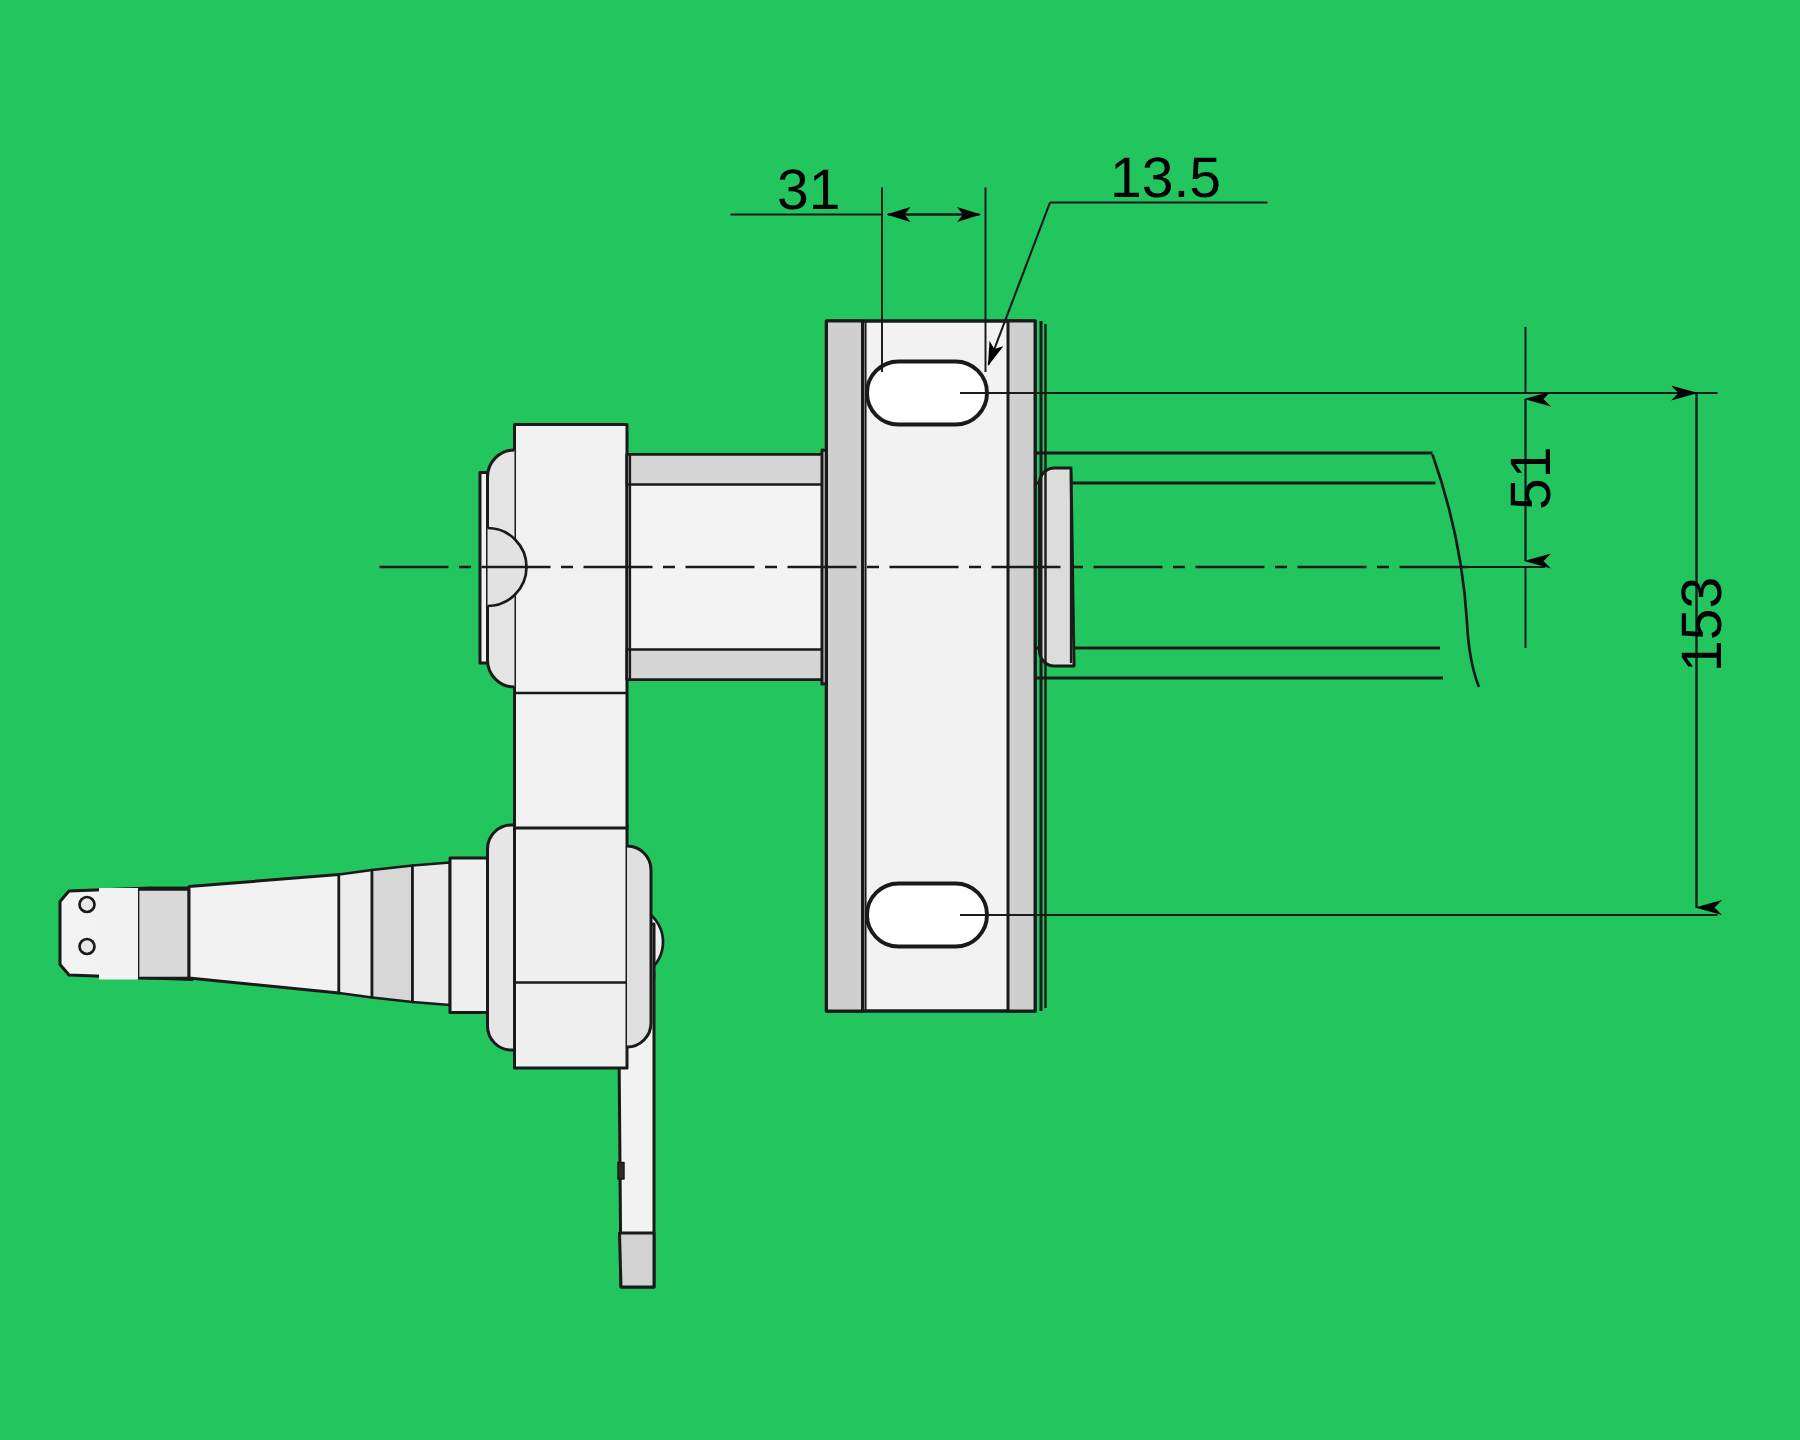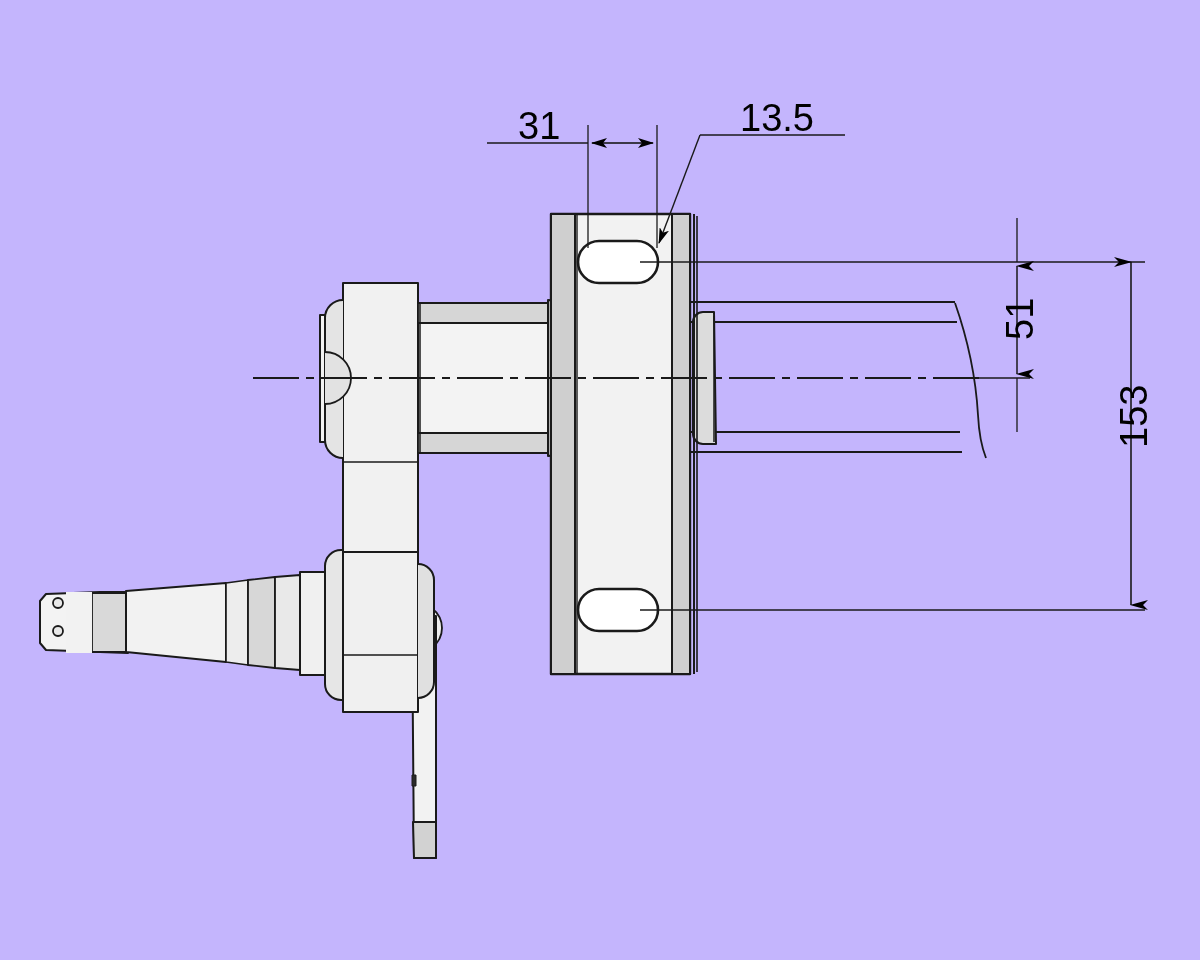--- a/index.html
+++ b/index.html
@@ -1,18 +1,18 @@
 <!DOCTYPE html>
 <html><head>
 <meta charset="utf-8">
 <style>
   html,body{margin:0;padding:0;background:#ffffff;}
   body{width:1200px;height:960px;overflow:hidden;
        font-family:"Liberation Sans","DejaVu Sans",sans-serif;}
-  #drawing-root{position:relative;width:1200px;height:960px;background:#c4b5fd;}
+  #drawing-root{position:relative;width:1200px;height:960px;background:#22c55e;}
   svg#tech-drawing{display:block;width:1200px;height:960px;}
   .dim-text{font-family:"Liberation Sans","DejaVu Sans",sans-serif;
             font-size:38px;fill:#000;font-weight:400;}
 </style>
 </head>
 <body>
 
 <div id="drawing-root">
 
 <svg id="tech-drawing" viewBox="0 0 1200 960">

